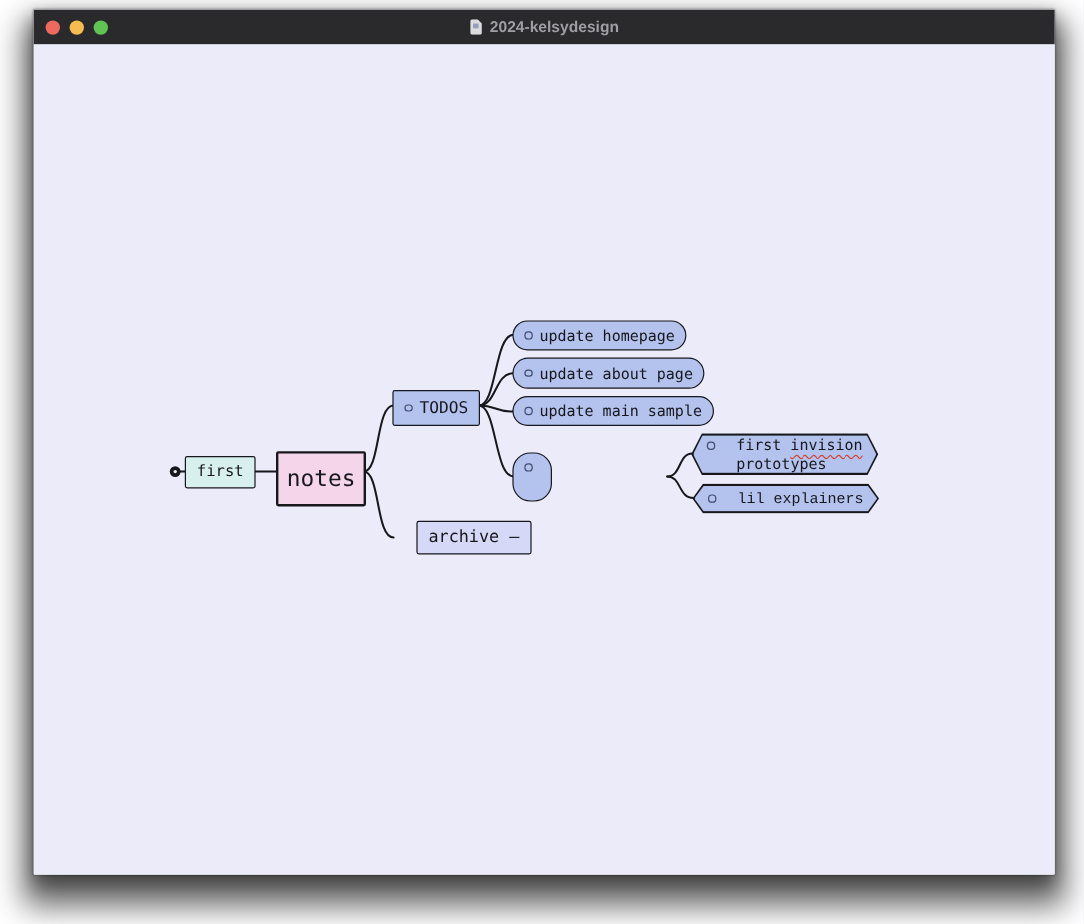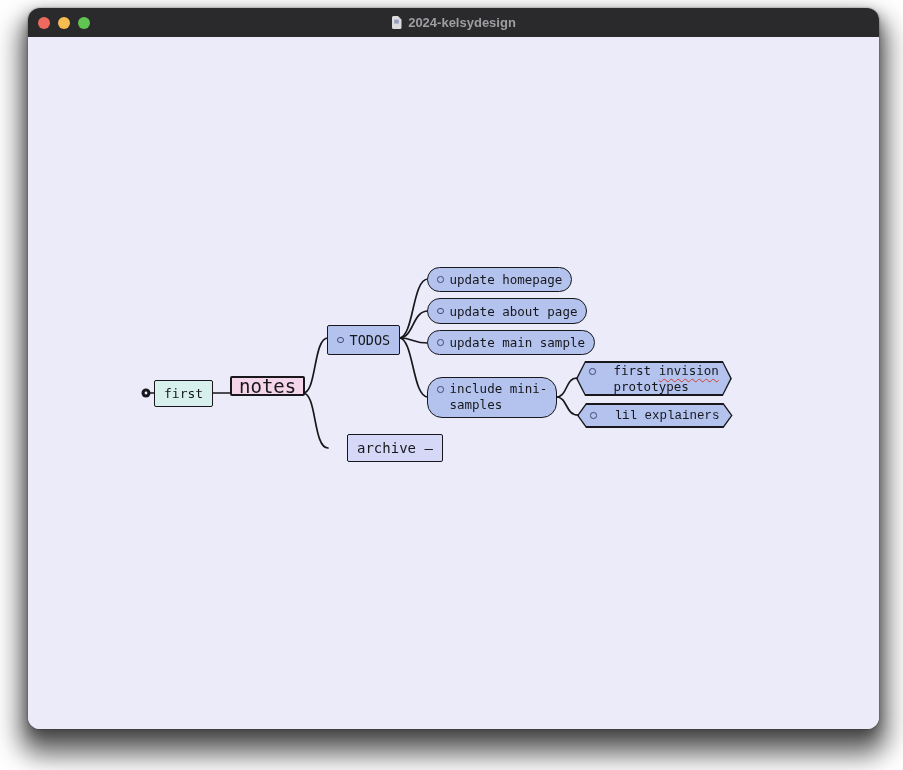--- a/index.html
+++ b/index.html
@@ -3,21 +3,21 @@
 <meta charset="utf-8">
 <style>
   html,body{margin:0;padding:0;}
   body{
     width:903px;height:770px;position:relative;overflow:hidden;
     background:#ffffff;
     font-family:"DejaVu Sans Mono", monospace;
   }
   .window{
     position:absolute;left:28px;top:8px;width:851px;height:721px;
-    border-radius:12px;overflow:hidden;
+    border-radius:1px;overflow:hidden;
     box-shadow:0 18px 26px 8px rgba(0,0,0,0.60), 0 6px 14px rgba(0,0,0,0.38), 0 0 2px rgba(0,0,0,0.45);
     background:#ecebf9;
   }
   .titlebar{
     height:29px;background:#2a2a2c;position:relative;
     display:flex;align-items:center;
   }
   .traffic{display:flex;gap:8px;padding-left:10px;z-index:2;}
   .tl{width:12px;height:12px;border-radius:50%;padding:0;border:none;cursor:default;}
   .tl.red{background:#ee6a5f;}
@@ -38,21 +38,21 @@
     background:#b3c3ee;white-space:nowrap;
   }
   .rect{border-radius:2px;}
   .pill{border-radius:13px;padding:0 9px;font-size:12.5px;}
   .bullet{
     width:6.5px;height:6.5px;border-radius:50%;
     border:1.4px solid #3f4a6e;box-sizing:border-box;
     margin-right:6px;flex:none;
   }
   .node-misc{left:126px;top:343px;height:27px;background:#d8f0ed;justify-content:center;padding:0 9px;font-size:13px;}
-  .node-notes{left:202px;top:339px;height:20px;background:#f4d5e9;border-width:2px;justify-content:center;padding:0 7px;font-size:19px;}
+  .node-notes{left:202px;top:339px;height:46px;background:#f4d5e9;border-width:2px;justify-content:center;padding:0 7px;font-size:19px;}
   .node-todos{left:299px;top:288px;height:30px;padding:0 9px;font-size:13.5px;}
   .node-homepage{left:399px;top:230px;height:25px;}
   .node-about{left:399px;top:261px;height:26px;}
   .node-mainsample{left:399px;top:293px;height:25px;justify-content:space-between;}
   .node-include{left:399px;top:340px;height:41px;border-radius:15px;padding:3px 9px;font-size:12.5px;align-items:flex-start;}
   .node-archive{left:299px;top:397px;height:28px;background:#d5d8f7;padding:0 9px;font-size:14px;margin-left:20px;}
   .node-lines{display:flex;flex-direction:column;line-height:16px;}
   .node-include .bullet{margin-top:5px;}
   .hex{position:absolute;z-index:2;color:#17171c;font-size:12.5px;white-space:nowrap;}
   .hex-first{left:548px;top:324px;height:35px;}
@@ -147,24 +147,20 @@
       <span>update about page</span>
     </div>
 
     <div class="node pill node-mainsample">
       <span class="bullet"></span>
       <span>update main sample</span>
     </div>
 
     <div class="node node-include">
       <span class="bullet"></span>
-      <span class="node-lines">
-        <span>include mini-</span>
-        <span>samples</span>
-      </span>
     </div>
 
     <div class="hex hex-first">
       <div class="hex-border"></div>
       <div class="hex-fill"></div>
       <div class="hex-content">
         <span class="bullet"></span>
         <span class="node-lines">
           <span>
             <span>first</span><span class="misspell">invision</span>

